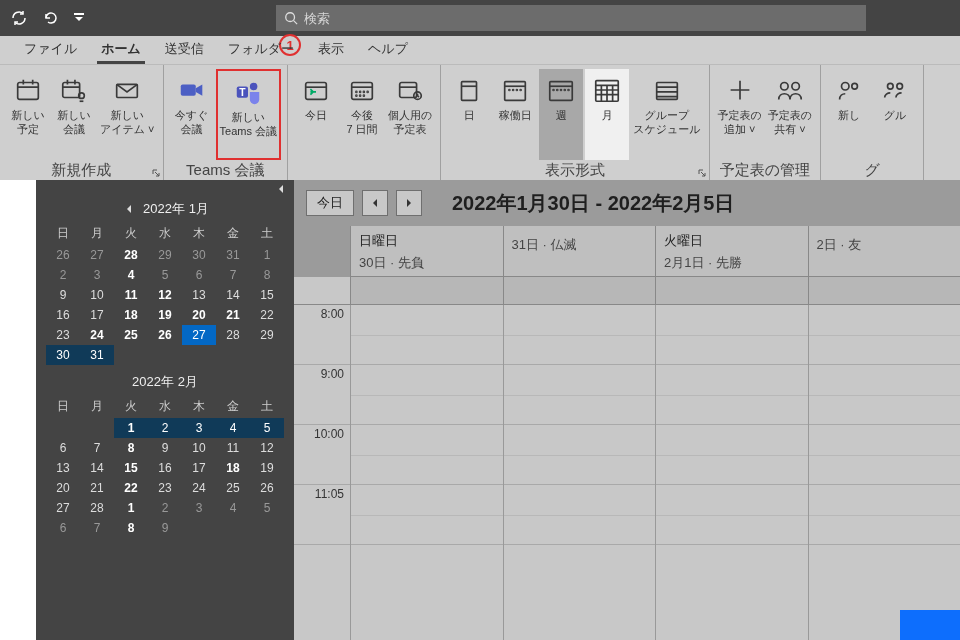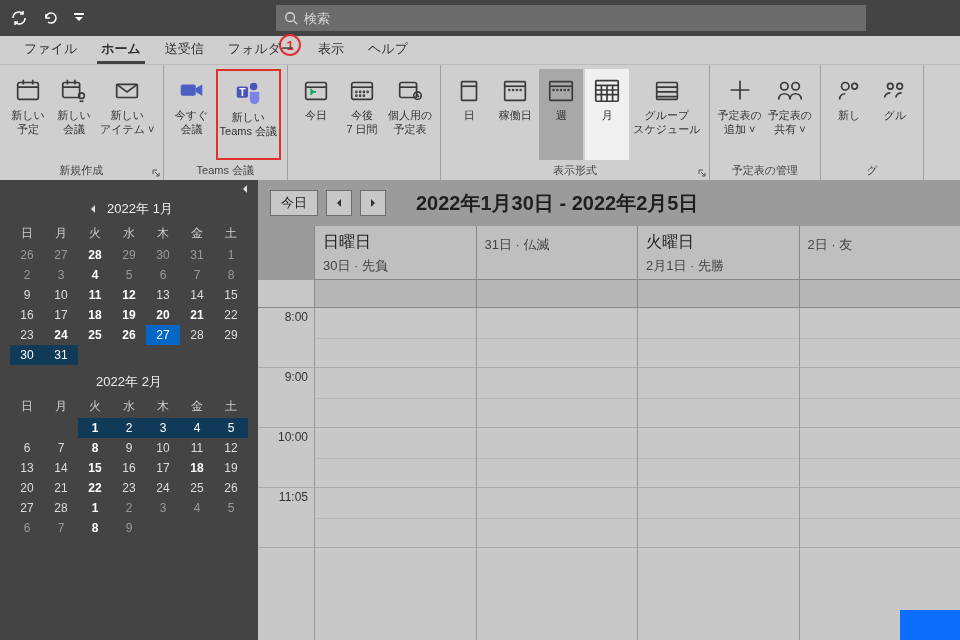--- a/index.html
+++ b/index.html
@@ -16,33 +16,33 @@
   .menubar { background: #cfcfcf; height: 28px; display: flex; align-items: flex-end; padding: 0 10px 0 14px; gap: 4px; position: relative; }
   .menubar .tab { padding: 4px 10px 6px; font-size: 13px; color: #333; cursor: pointer; position: relative; }
   .menubar .tab.active { font-weight: 600; }
   .menubar .tab.active::after { content: ""; position: absolute; left: 6px; right: 6px; bottom: 0; height: 3px; background: #444; }
   .annot-badge { position: absolute; left: 279px; top: -2px; width: 22px; height: 22px; border: 2px solid #e03030; border-radius: 50%; display: flex; align-items: center; justify-content: center; color: #e03030; font-weight: bold; font-size: 13px; background: rgba(255,0,0,0); pointer-events: none; }
 
   
   .ribbon { background: #cfcfcf; border-top: 1px solid #bbb; display: flex; height: 116px; }
   .ribbon-group { border-right: 1px solid #a0a0a0; display: flex; flex-direction: column; height: 100%; }
   .ribbon-group .buttons { display: flex; flex: 1; padding: 4px 6px 0; gap: 2px; }
-  .ribbon-group .label { height: 20px; font-size: 11px; color: #444; display: flex; align-items: center; justify-content: center; position: relative; border-top: 1px solid transparent; padding: 0 0; }
+  .ribbon-group .label { height: 20px; font-size: 15px; color: #444; display: flex; align-items: center; justify-content: center; position: relative; border-top: 1px solid transparent; padding: 0 0; }
   .ribbon-group .label .dialog-launch { position: absolute; right: 2px; bottom: 2px; width: 10px; height: 10px; display: flex; align-items: center; justify-content: center; color: #555; }
 
   .rbtn { display: flex; flex-direction: column; align-items: center; justify-content: flex-start; padding: 4px 2px 0; min-width: 44px; gap: 2px; cursor: pointer; text-align: center; }
   .rbtn .ic { width: 34px; height: 34px; display: flex; align-items: center; justify-content: center; color: #3a3a3a; }
   .rbtn .txt { font-size: 11px; color: #333; line-height: 1.25; }
   .rbtn.selected { background: #a8a8a8; }
   .rbtn.lightsel { background: #f0f0f0; }
   .highlight-box { border: 2px solid #e03030; }
 
   
   .content { display: flex; height: calc(640px - 36px - 28px - 116px); }
-  .sidebar { width: 258px; background: #444; color: #fff; display: flex; flex-direction: column; font-size: 12px; }
+  .sidebar { width: 258px; background: #444; color: #fff; display: flex; flex-direction: column; font-size: 12px; margin-left: 36px; }
   .sidebar .collapse-row { height: 18px; display: flex; justify-content: flex-end; align-items: center; padding-right: 8px; color: #ddd; }
   .mini-cal { padding: 0 10px 6px; }
   .mini-cal .month-title { text-align: center; font-size: 13px; padding: 2px 0 4px; display: flex; align-items: center; justify-content: center; gap: 6px; color:#eee; }
   .mini-cal .arrow { width: 16px; height: 16px; display: flex; align-items: center; justify-content: center; color:#ddd; }
   .mini-cal table { width: 100%; border-collapse: collapse; table-layout: fixed; }
   .mini-cal th, .mini-cal td { text-align: center; padding: 3px 0; font-size: 12px; }
   .mini-cal th { color: #ccc; font-weight: normal; }
   .mini-cal td { color: #ddd; }
   .mini-cal td.bold { color: #fff; font-weight: 700; }
   .mini-cal td.dim { color: #999; }
@@ -53,21 +53,21 @@
   .calendar-main { flex: 1; display: flex; flex-direction: column; background: #9b9b9b; }
   .cal-toolbar { height: 46px; background: #9b9b9b; display: flex; align-items: center; padding: 0 12px; gap: 8px; }
   .cal-toolbar .todaybtn, .cal-toolbar .navbtn { height: 26px; border: 1px solid #6f6f6f; background: #c8c8c8; display: flex; align-items: center; justify-content: center; color: #222; cursor: pointer; }
   .cal-toolbar .todaybtn { padding: 0 10px; font-size: 13px; }
   .cal-toolbar .navbtn { width: 26px; }
   .cal-toolbar .range-title { font-size: 20px; font-weight: 700; color: #1f1f1f; margin-left: 22px; }
 
   .cal-grid-header { display: flex; background: #bfbfbf; margin-left: 56px; border-bottom: 1px solid #888; }
   .cal-grid-header .daycol { border-left: 1px solid #888; padding: 6px 8px 4px; flex: 1; min-width: 0; }
   .cal-grid-header .daycol:nth-child(1){ flex:1; } 
-  .cal-grid-header .dayname { font-size: 16px; color: #222; font-family: Liberation Serif, serif; }
+  .cal-grid-header .dayname { font-size: 13px; color: #222; font-family: Liberation Serif, serif; }
   .cal-grid-header .daydate { font-size: 13px; color: #444; padding-top: 4px; }
 
   .allday-row { display:flex; height: 28px; background:#b7b7b7; border-bottom:1px solid #888; }
   .allday-row .time-gutter{ width:56px; }
   .allday-row .cell{ flex:1; border-left:1px solid #888; }
 
   .cal-grid-body { display: flex; flex: 1; background: #c8c8c8; overflow: hidden; }
   .time-gutter { width: 56px; background: #c8c8c8; }
   .timeslot { height: 60px; border-bottom: 1px solid #a9a9a9; font-size: 12px; color: #333; text-align: right; padding: 2px 6px 0 0; }
   .gridcols { flex: 1; display: flex; position: relative; }

